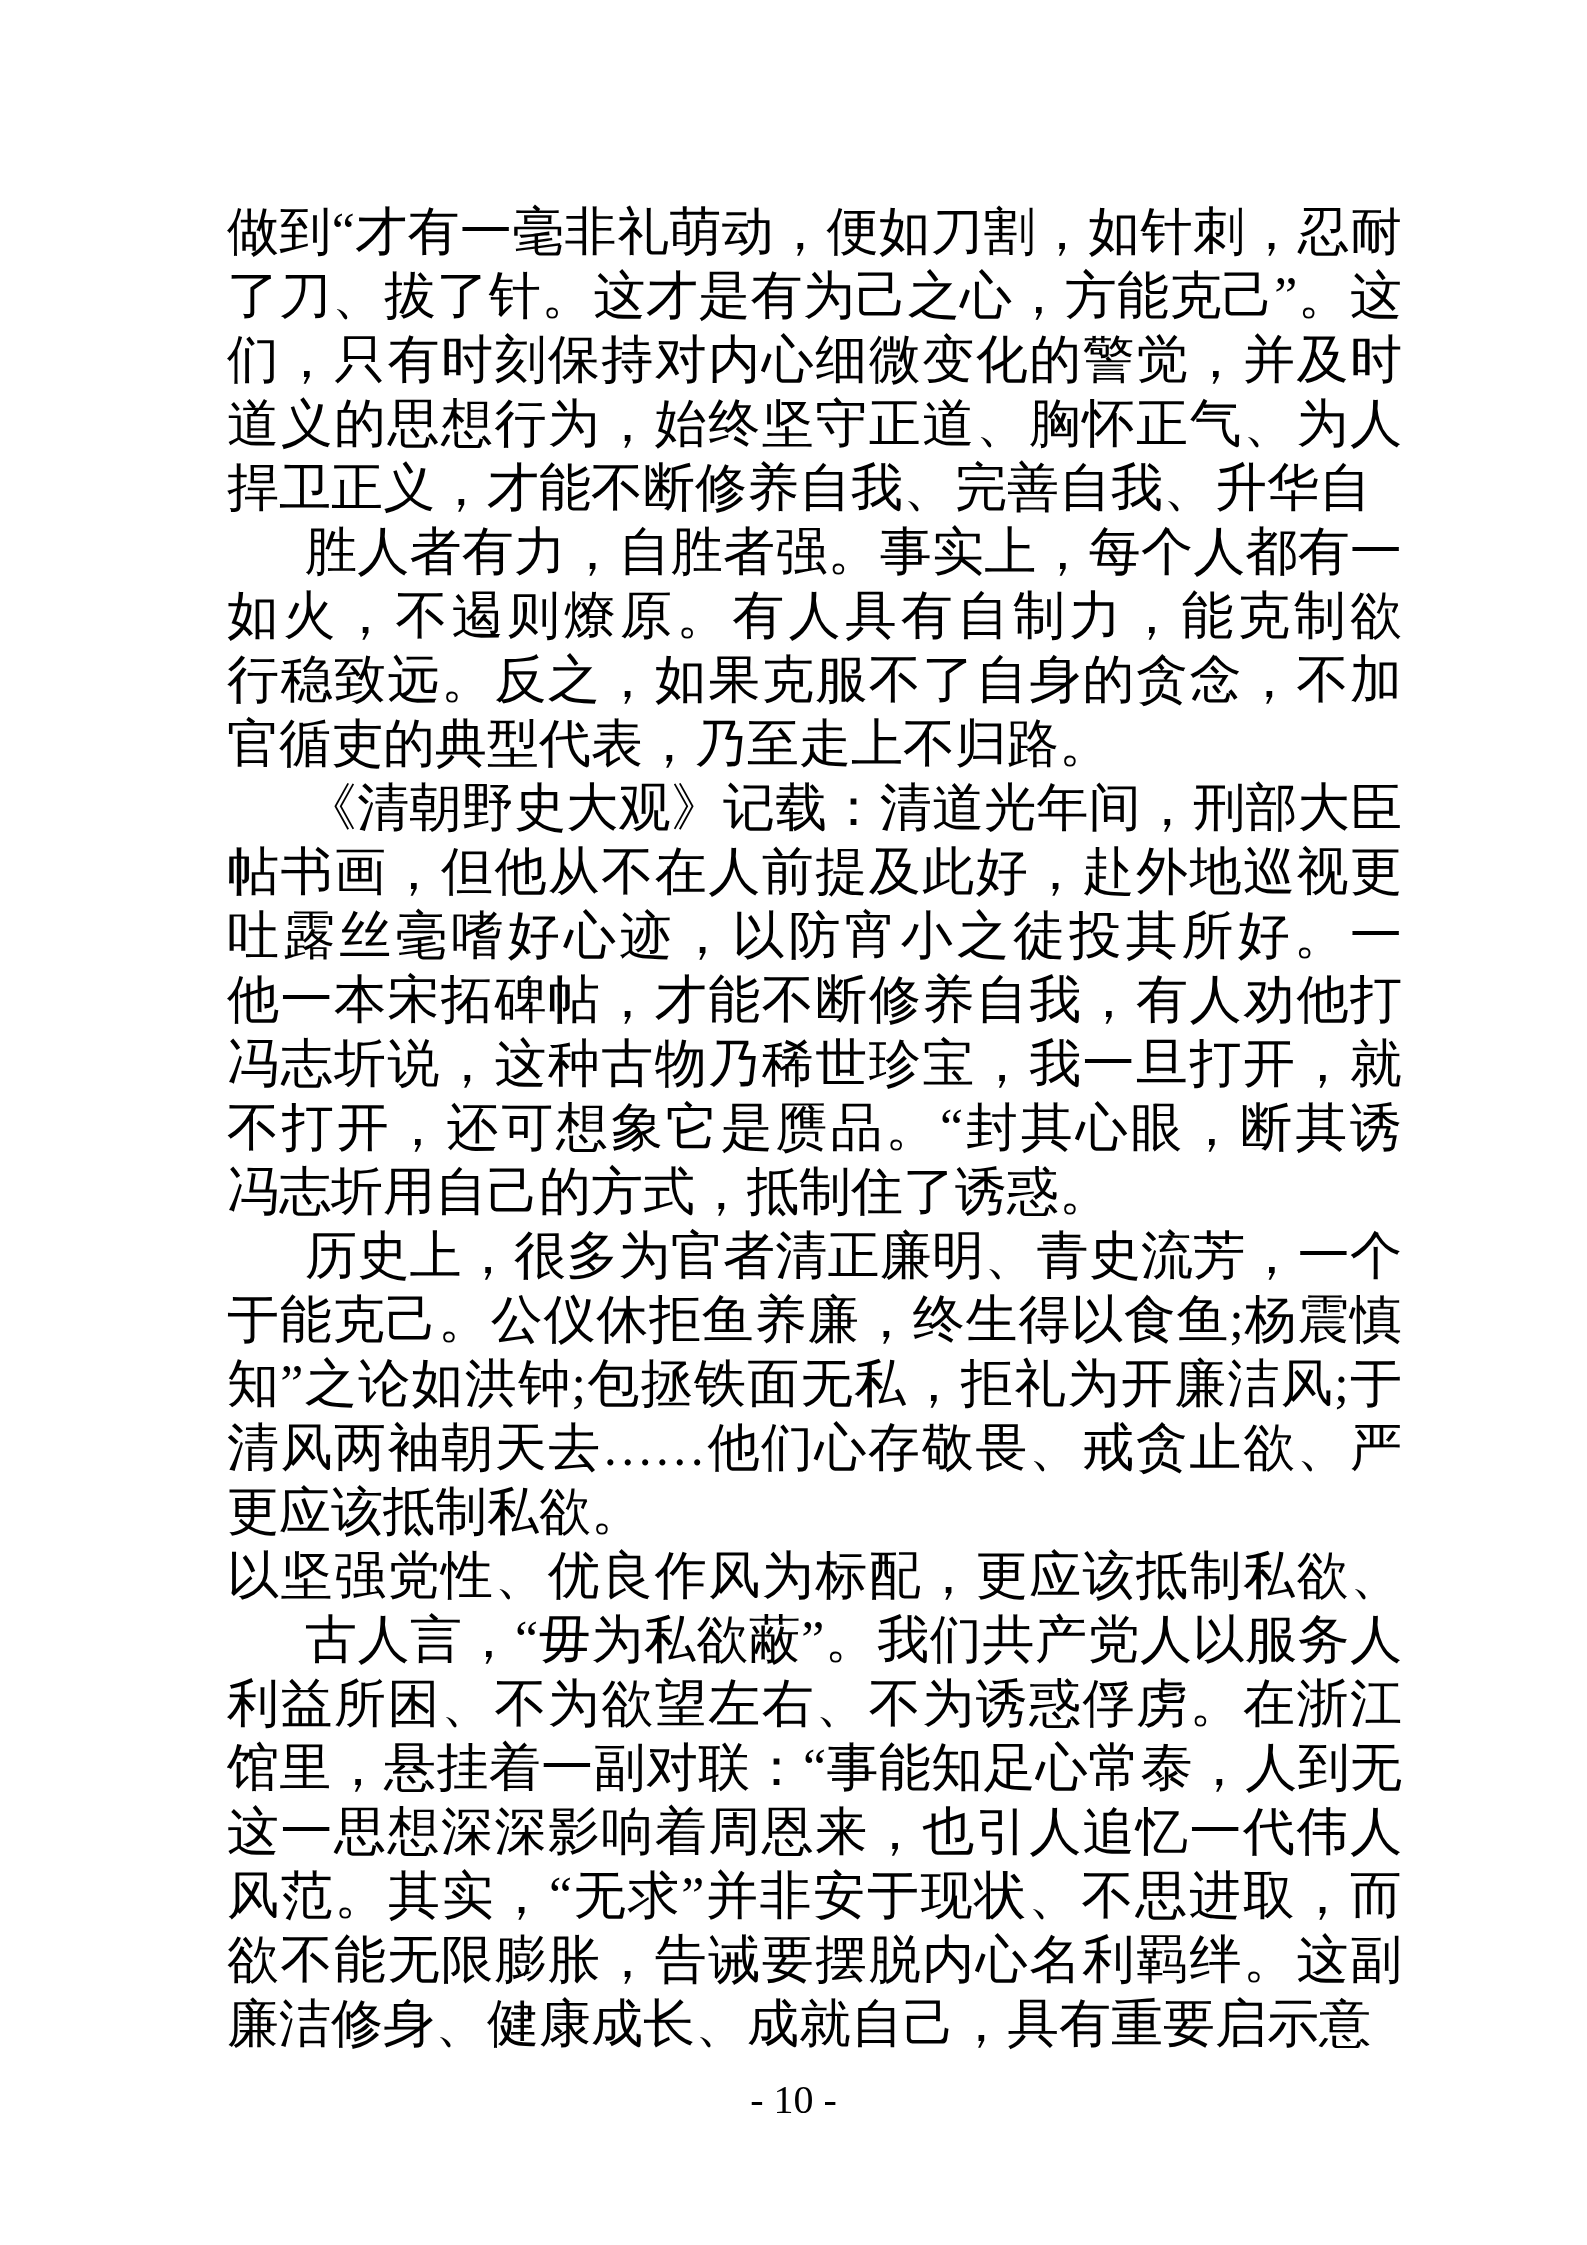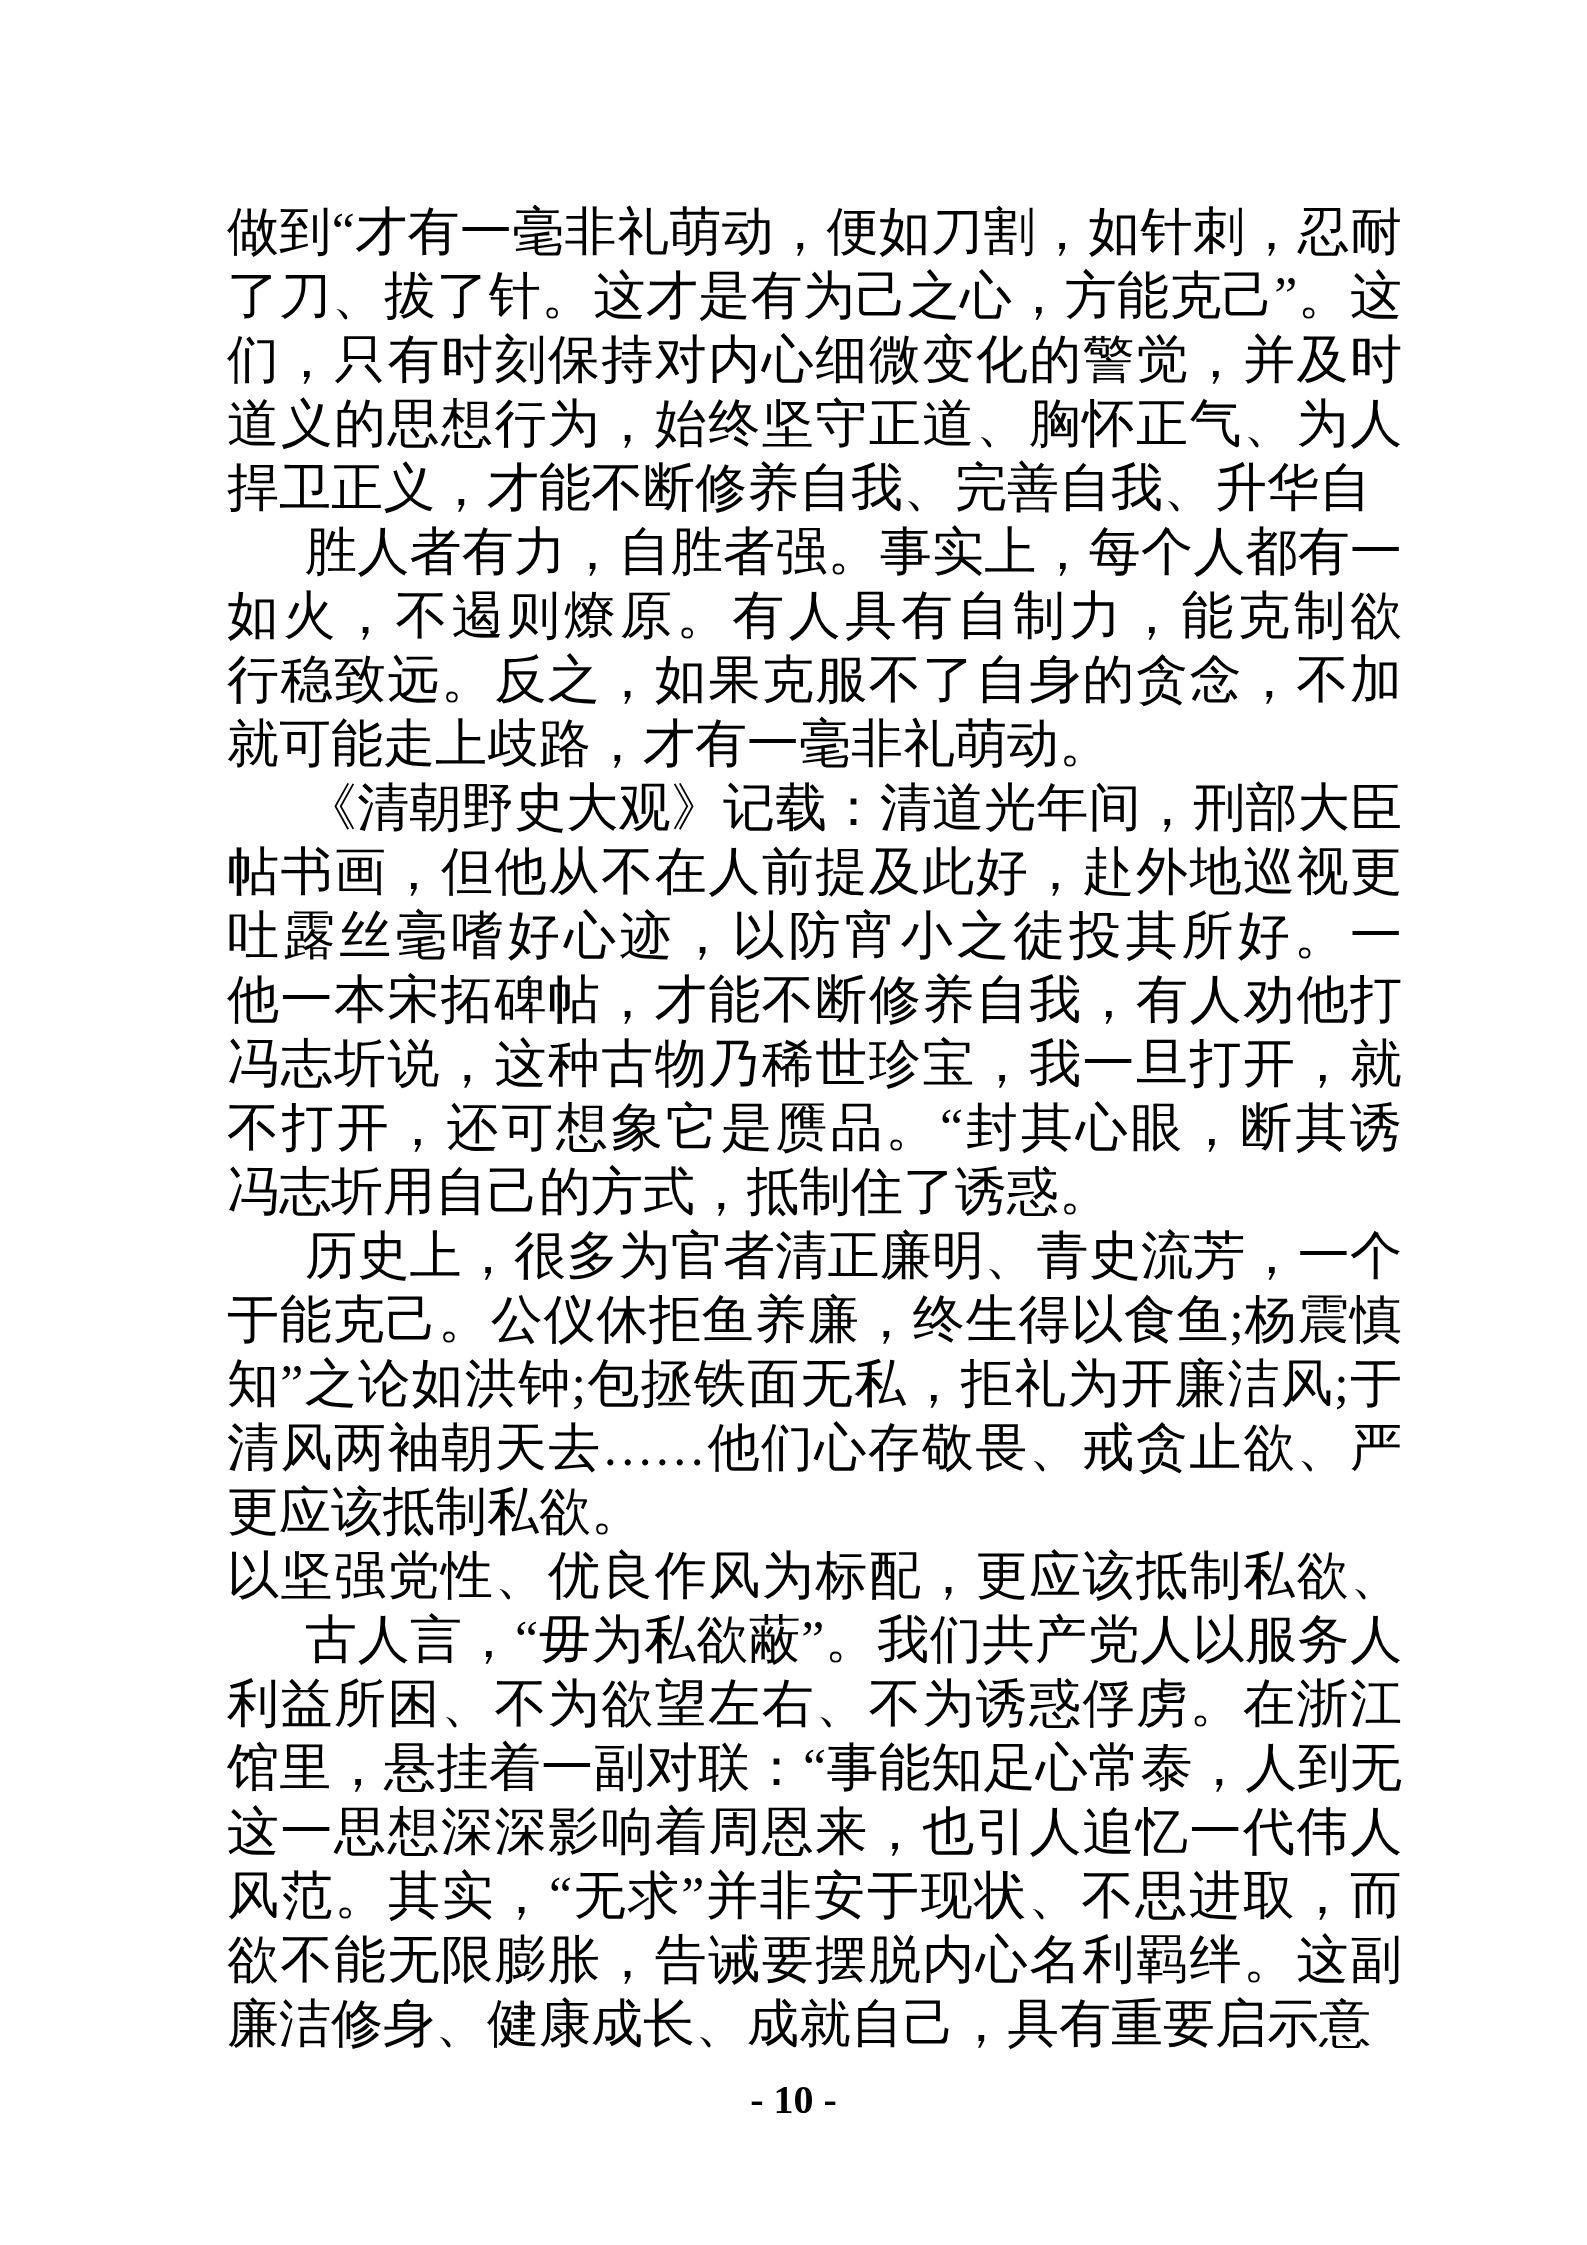--- a/index.html
+++ b/index.html
@@ -38,36 +38,35 @@
     text-indent: 78px;
   }
   .footer {
     position: absolute;
     left: 0;
     top: 2078px;
     width: 1587px;
     text-align: center;
     font-size: 40px;
     line-height: 44px;
-    font-weight: bold;
   }
 </style>
 </head>
 <body>
 
 <div class="doc">
   <div class="ln">做到“才有一毫非礼萌动，便如刀割，如针刺，忍耐不过，必须去</div>
   <div class="ln">了刀、拔了针。这才是有为己之心，方能克己”。这一段话告诉我</div>
   <div class="ln">们，只有时刻保持对内心细微变化的警觉，并及时纠正不符合礼义、</div>
   <div class="ln">道义的思想行为，始终坚守正道、胸怀正气、为人正直、作风正派、</div>
   <div class="ln end">捍卫正义，才能不断修养自我、完善自我、升华自我。</div>
   <div class="ln ind">胜人者有力，自胜者强。事实上，每个人都有一定的欲望。贪</div>
   <div class="ln">如火，不遏则燎原。有人具有自制力，能克制欲望，就能心神宁静，</div>
   <div class="ln">行稳致远。反之，如果克服不了自身的贪念，不加检点，放任自己，</div>
-  <div class="ln end">就可能走上歧路，才有一毫非礼萌动。</div>
+  <div class="ln end">官循吏的典型代表，乃至走上不归路。</div>
   <div class="ln ind">《清朝野史大观》记载：清道光年间，刑部大臣冯志圻酷爱碑</div>
   <div class="ln">帖书画，但他从不在人前提及此好，赴外地巡视更是三缄其口，不</div>
   <div class="ln">吐露丝毫嗜好心迹，以防宵小之徒投其所好。一次，有位下属献给</div>
   <div class="ln">他一本宋拓碑帖，才能不断修养自我，有人劝他打开看看无妨。</div>
   <div class="ln">冯志圻说，这种古物乃稀世珍宝，我一旦打开，就可能爱不释手，</div>
   <div class="ln">不打开，还可想象它是赝品。“封其心眼，断其诱惑，怎奈我何?”</div>
   <div class="ln end">冯志圻用自己的方式，抵制住了诱惑。</div>
   <div class="ln ind">历史上，很多为官者清正廉明、青史流芳，一个重要原因就在</div>
   <div class="ln">于能克己。公仪休拒鱼养廉，终生得以食鱼;杨震慎独拒金，“四</div>
   <div class="ln">知”之论如洪钟;包拯铁面无私，拒礼为开廉洁风;于谦一心为公，</div>

